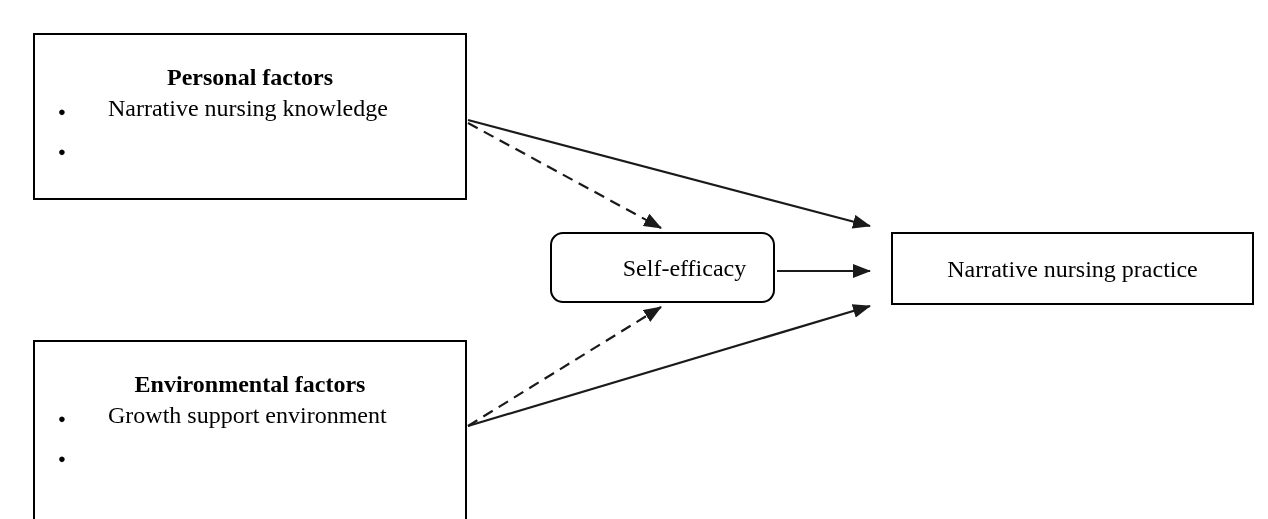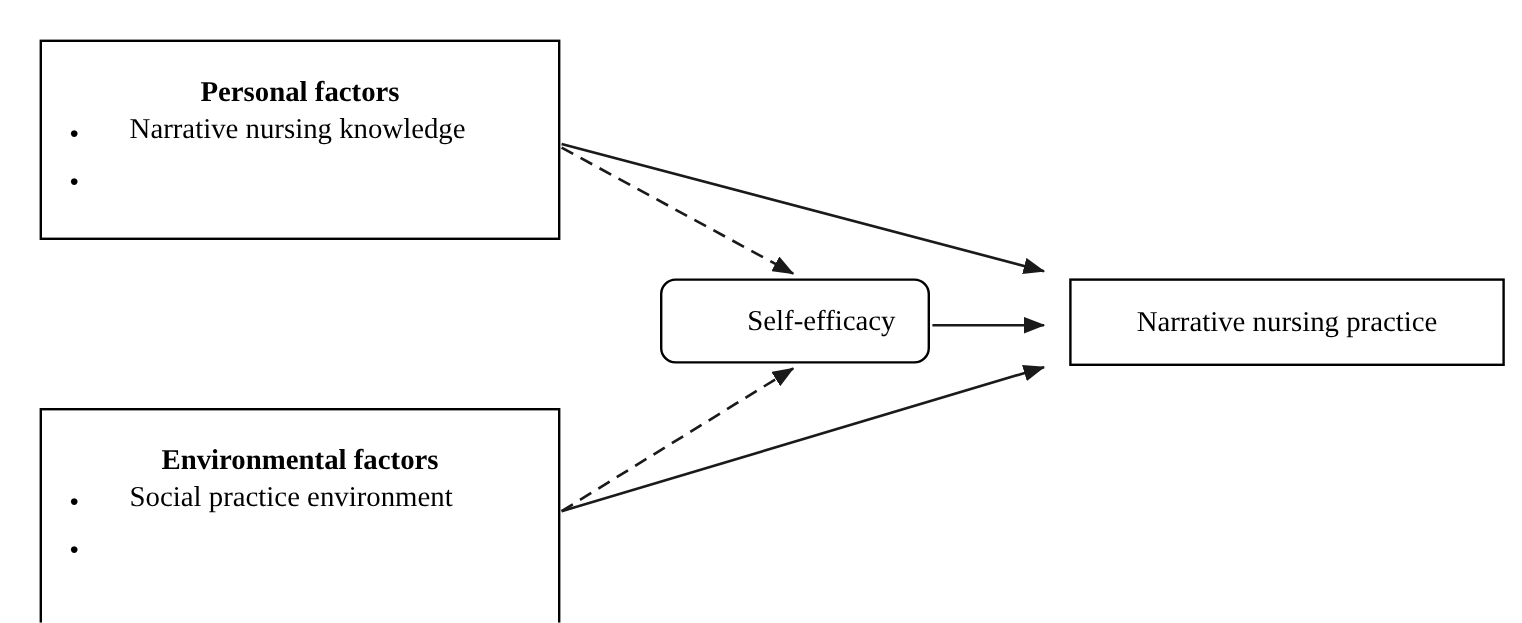--- a/index.html
+++ b/index.html
@@ -118,21 +118,21 @@
         <span class="bullet-glyph">●</span>
       </li>
     </ul>
   </div>
 
   <div class="box factor-box environmental">
     <div class="box-title">Environmental factors</div>
     <ul class="bullet-list">
       <li class="bullet-row">
         <span class="bullet-glyph">●</span>
-        <span>Social practice environment</span>
+        <span>Growth support environment</span>
       </li>
       <li class="bullet-row">
         <span class="bullet-glyph">●</span>
       </li>
     </ul>
   </div>
 
   <div class="box mediator-box">
     <span>Self-efficacy</span>
   </div>

